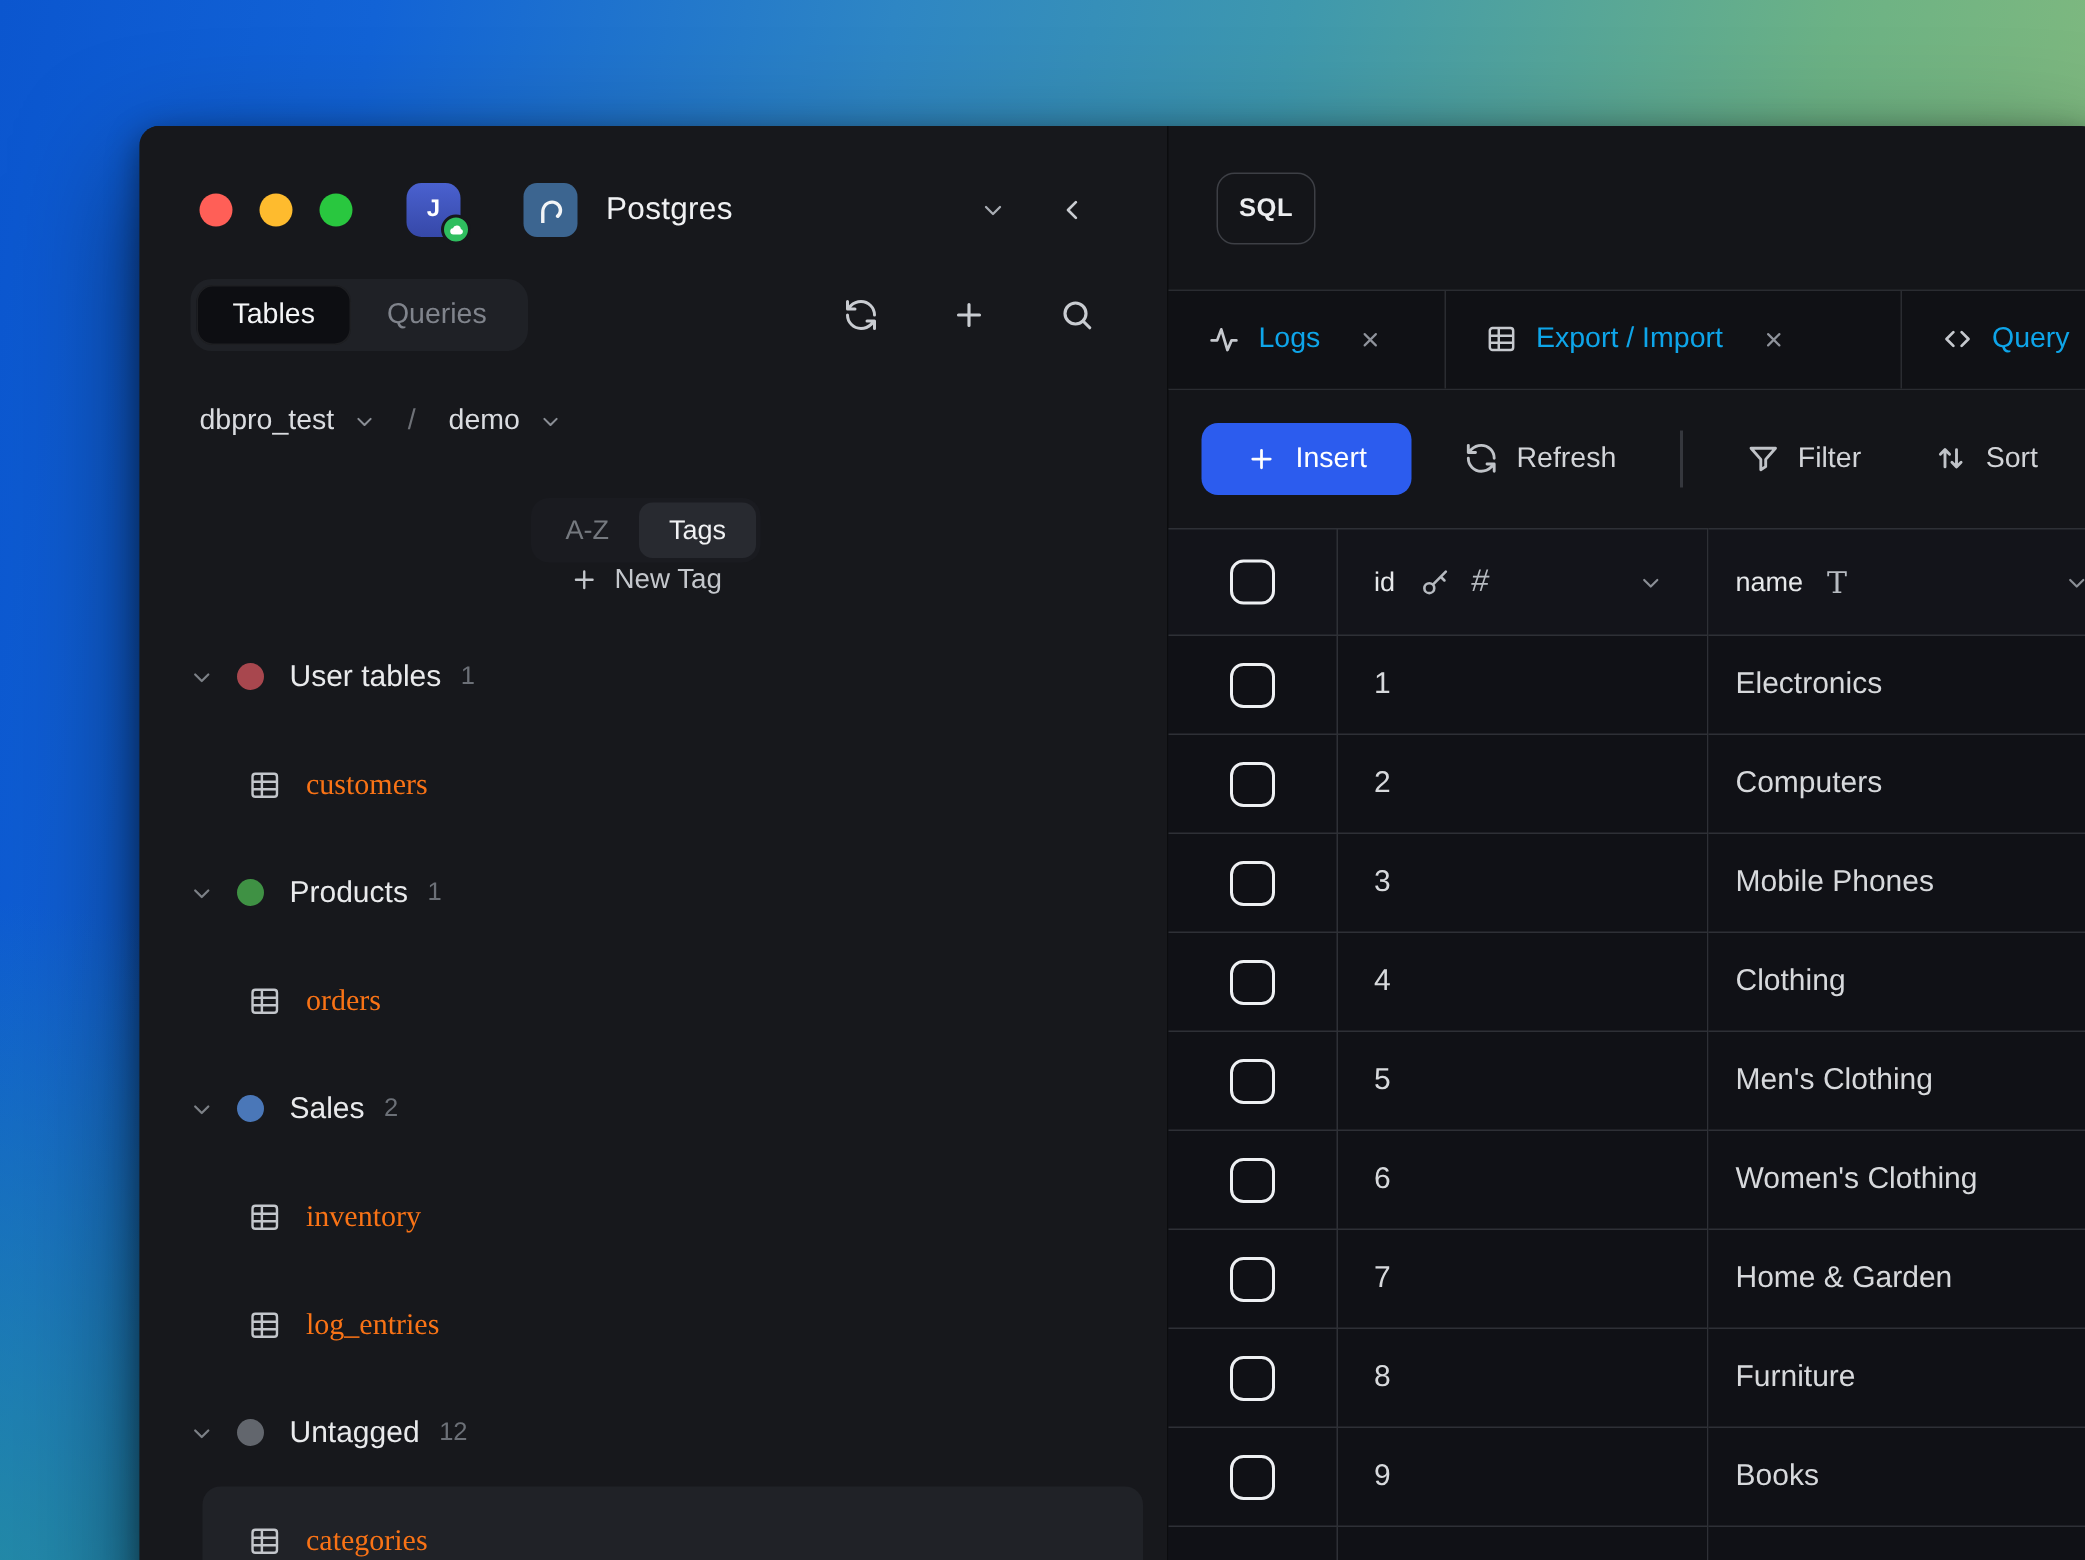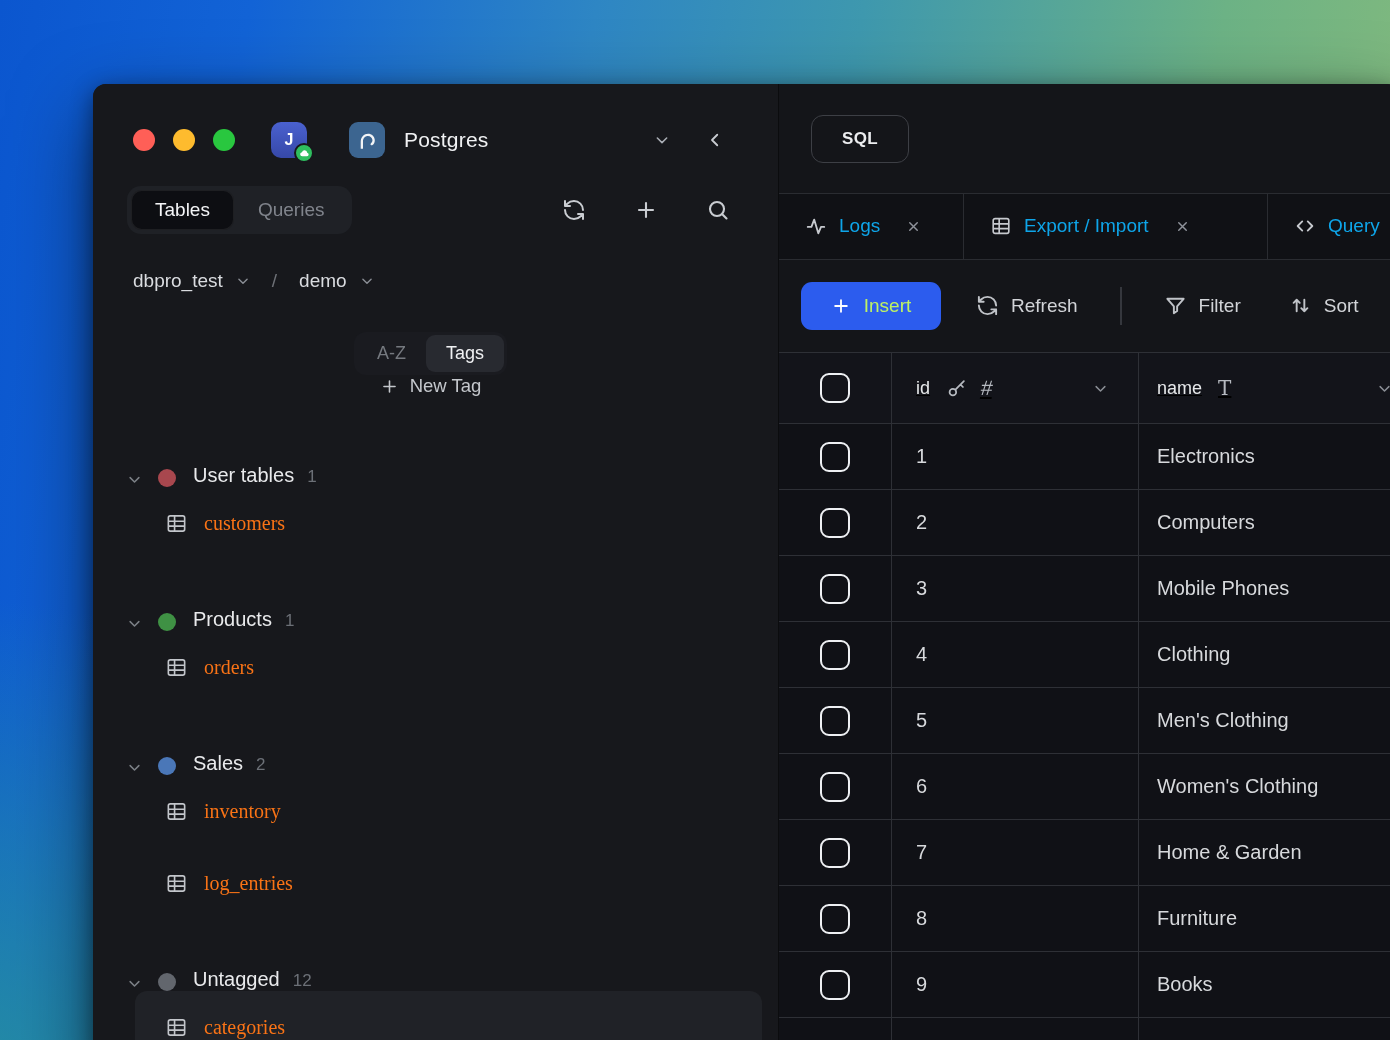--- a/index.html
+++ b/index.html
@@ -48,61 +48,61 @@
 
   .toggle-row { display:flex; align-items:center; margin-top:40px; padding:0 44px 0 34px;flex-direction:column; }
   .seg2 { display:flex; align-items:center; background:#1a1b20; border-radius:12px; padding:3px; }
   .seg2-item { font-size:18px; color:#75797f; padding:8px 20px; border-radius:9px; cursor:pointer; }
   .seg2-item.active { background:#282a30; color:#f0f1f3; }
   .toggle-row .spacer { flex:1; }
   .new-tag { display:flex; align-items:center; gap:11px; color:#c4c7cc; font-size:18.5px; background:none; border:none; cursor:pointer; }
 
   .tree { margin-top:18px; flex:1; overflow:hidden; padding:0 16px 0 34px; }
   .tree-row { height:72px; display:flex; align-items:center; }
-  .tag-row { cursor:pointer;align-items:flex-end; }
+  .tag-row { cursor:pointer; }
   .tag-row .chev { margin-right:16px; color:#7c8086; }
   .dot { width:18px; height:18px; border-radius:50%; margin-right:17px; }
   .tag-label { font-size:20px; color:#e9eaec; }
   .tag-count { font-size:17px; color:#6c7077; margin-left:13px; }
   .table-row-item { margin-left:8px; padding-left:30px; border-radius:12px; cursor:pointer; color:#c3c6cb; }
   .table-row-item .tbl-label { font-size:20px; color:#f97316; margin-left:16px;font-family:Liberation Serif, serif; }
   .table-row-item.selected { background:#202227; }
 
   
   .main { flex:1; display:flex; flex-direction:column; background:#141519; border-left:1px solid #0b0c0e; }
   .main-header { height:116px; display:flex; align-items:center; padding:0 32px; }
   .sql-btn { background:none; border:1.5px solid #3d3f45; border-radius:12px; color:#ecedef;
-    font-size:17px; font-weight:600; letter-spacing:.4px; padding:13px 30px; cursor:pointer;
+    font-size:17px; font-weight:600; letter-spacing:.4px; padding:13px 14px; cursor:pointer;
     font-family:"Liberation Sans","DejaVu Sans",sans-serif; }
 
   .tabbar { height:70px; display:flex; background:#0f1014; border-top:1px solid #2a2c31; border-bottom:1px solid #2a2c31; }
   .tab { display:flex; align-items:center; background:#101115; border-right:1px solid #2a2c31; padding:0 26px; gap:12px; cursor:pointer; white-space:nowrap; }
   .tab-logs { width:185px; flex:0 0 auto; }
   .tab-export { width:304px; flex:0 0 auto; }
   .tab-query { flex:1; }
   .tab .t-icon { color:#c6c9ce; display:flex; }
   .tab .t-label { font-size:19px; color:#0ea5e9; }
   .tab .t-close { margin-left:14px; color:#8f939b; display:flex; cursor:pointer; }
 
   .toolbar { height:98px; display:flex; align-items:center; padding-left:22px; white-space:nowrap; }
   .insert-btn { display:flex; align-items:center; justify-content:center; gap:13px; width:140px; height:48px;
-    border:none; border-radius:11px; color:#bef264; font-size:19px; font-weight:500; cursor:pointer;
+    border:none; border-radius:11px; color:#ffffff; font-size:19px; font-weight:500; cursor:pointer;
     font-family:"Liberation Sans","DejaVu Sans",sans-serif; }
   .tool-btn { display:flex; align-items:center; gap:12px; background:none; border:none; color:#d2d4d8;
     font-size:19px; cursor:pointer; font-family:"Liberation Sans","DejaVu Sans",sans-serif; }
   .tool-btn .ti { color:#c0c3c8; display:flex; }
   .vdiv { width:2px; height:38px; background:#35373d; margin:0 42px 0 42px; }
 
   
   .grid { flex:1; display:flex; flex-direction:column; background:#101116; }
   .g-row, .g-head { display:grid; grid-template-columns:113px 247px 1fr; }
   .g-head { height:72px; }
   .g-row { height:66px; }
   .g-cell { border-right:1px solid #2e3036; border-bottom:1px solid #2e3036; display:flex; align-items:center; background:#101116; }
-  .g-head .g-cell { border-top:1px solid #2e3036; background:#13141a;text-decoration:underline; }
+  .g-head .g-cell { border-top:1px solid #2e3036; background:#13141a; }
   .cb-cell { justify-content:center; }
   .checkbox { width:30px; height:30px; border:2.5px solid #eef0f3; border-radius:9px; background:transparent; cursor:pointer; }
   .id-cell { padding-left:24px; font-size:20px; color:#d7d9dc; }
   .name-cell { padding-left:18px; font-size:20px; color:#d7d9dc; }
   .h-label { font-size:18px; color:#e6e8ea; }
   .h-icons { display:flex; align-items:center; gap:13px; margin-left:16px; color:#b6bac0; }
   .h-spacer { flex:1; }
   .h-chev { color:#8a8e95; display:flex; }
   .pad-r-30 { padding-right:30px; }
   .pad-r-14 { padding-right:14px; }

